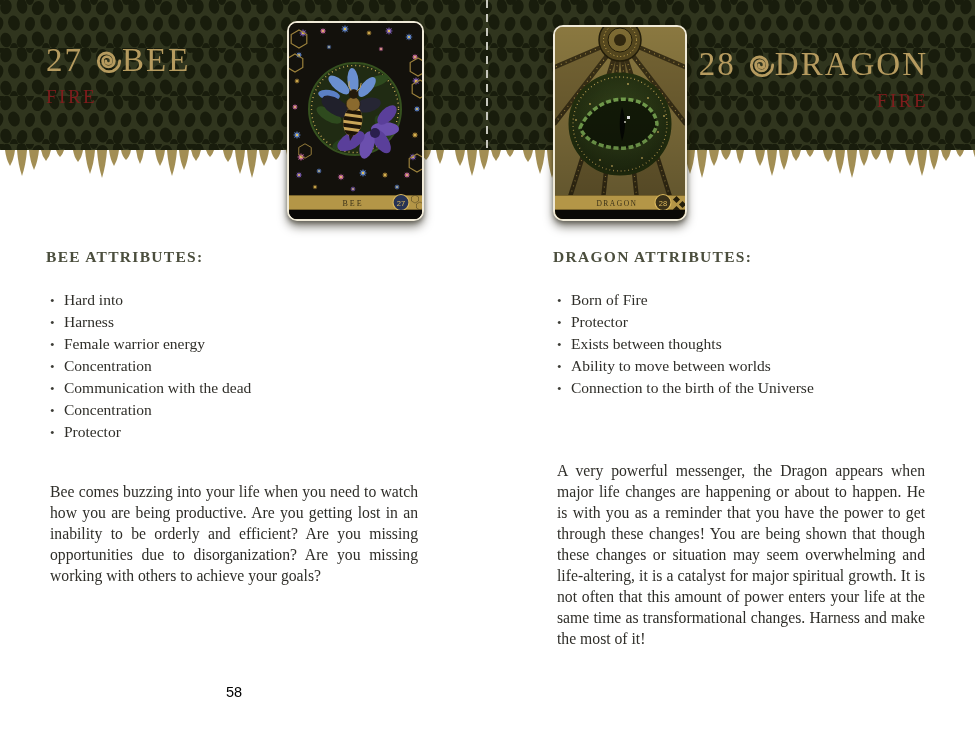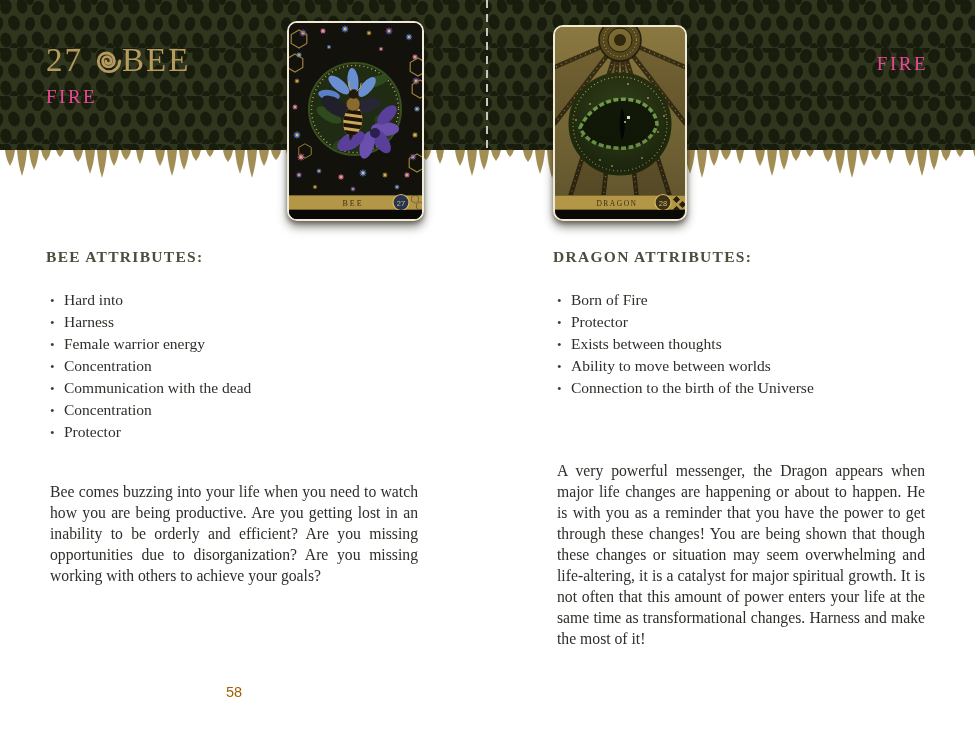--- a/index.html
+++ b/index.html
@@ -13,21 +13,21 @@
   .band-bg { position:absolute; left:0; top:0; width:100%; height:100%; display:block; }
   .fringe { position:absolute; left:0; top:150px; width:975px; height:30px; pointer-events:none; }
   .divider { position:absolute; left:479px; top:0; width:16px; height:150px; }
 
   .title-block { position:absolute; z-index:3; }
   .title-block.left  { left:46px;  top:42px; text-align:left; }
   .title-block.right { right:47px; top:46px; text-align:right; }
   .card-title { font-size:33px; letter-spacing:2px; color:#b69b5f; white-space:nowrap; font-weight:normal; }
   .card-title .num { margin-right:10px; }
   .spiral { vertical-align:-6px; margin-right:-3px; }
-  .element { font-size:19px; letter-spacing:2.5px; color:#ec4899; margin-top:7px; font-weight:normal; }
+  .element { font-size:19px; letter-spacing:2.5px; color:#7f1d1d; margin-top:7px; font-weight:normal; }
 
   
   .card { position:absolute; z-index:5; border:2px solid #f0ead8; border-radius:10px;
           overflow:hidden; box-shadow:0 6px 10px rgba(25,22,8,.5), 0 2px 4px rgba(25,22,8,.4); }
   .card svg { display:block; width:100%; height:100%; }
   .card.bee    { left:287px; top:21px; width:137px; height:200px; background:#13110c; }
   .card.dragon { left:553px; top:25px; width:134px; height:196px; background:#8a7840; }
 
   
   .page { position:absolute; top:0; width:376px; height:731px; z-index:2; }
@@ -41,21 +41,21 @@
   .attr-list .dot { width:14px; margin-left:4px; color:#3c3c36; font-size:13px; flex:0 0 auto; }
 
   .body-copy { position:absolute; left:0; right:0; text-align:justify;
                font-size:15.7px; line-height:21px; color:#2f2e29; }
   .page.left  .body-copy { top:477px; }
   .page.right .body-copy { top:456px; }
   .body-copy p { margin:4px; }
   .body-copy p.indent { text-indent:40px; }
 
   .pagenum { position:absolute; top:684px; left:0; width:100%; text-align:center;
-             font-family:"Liberation Sans", sans-serif; font-size:14.5px; color:#a16207; }
+             font-family:"Liberation Sans", sans-serif; font-size:14.5px; color:#000000; }
 </style>
 </head>
 <body>
 
 <div class="spread">
 
   <header class="band">
     <svg class="band-bg" viewBox="0 0 975 150" preserveAspectRatio="none">
       <defs>
         <pattern id="scales" patternUnits="userSpaceOnUse" width="64" height="48">
@@ -92,20 +92,25 @@
     <div class="title-block left">
       <div class="card-title">
         <span class="num">27</span><svg class="spiral" width="32" height="32" viewBox="0 0 30 30">
             <path d="M25,15 a10,10 0 0,1 -20,0 a7.5,7.5 0 0,1 15,0 a5.5,5.5 0 0,1 -11,0 a4,4 0 0,1 8,0 a2.5,2.5 0 0,1 -5,0" fill="none" stroke="#b69b5f" stroke-width="2.6" stroke-linecap="round"></path>
           </svg><span>BEE</span>
       </div>
       <div class="element">FIRE</div>
     </div>
 
     <div class="title-block right">
+      <div class="card-title">
+        <span class="num">28</span><svg class="spiral" width="32" height="32" viewBox="0 0 30 30">
+            <path d="M25,15 a10,10 0 0,1 -20,0 a7.5,7.5 0 0,1 15,0 a5.5,5.5 0 0,1 -11,0 a4,4 0 0,1 8,0 a2.5,2.5 0 0,1 -5,0" fill="none" stroke="#b69b5f" stroke-width="2.6" stroke-linecap="round"></path>
+          </svg><span>DRAGON</span>
+      </div>
       <div class="element">FIRE</div>
     </div>
   </header>
 
   <svg class="fringe" viewBox="0 0 975 30" preserveAspectRatio="none">
     <defs>
       <pattern id="drops" patternUnits="userSpaceOnUse" width="150" height="30">
         <g fill="#a28e54">
           <path d="M5,0 Q6,9 10,16 Q14,9 15,0 Z"></path>
           <path d="M17,0 Q18,14 22,26 Q26,14 27,0 Z"></path>

